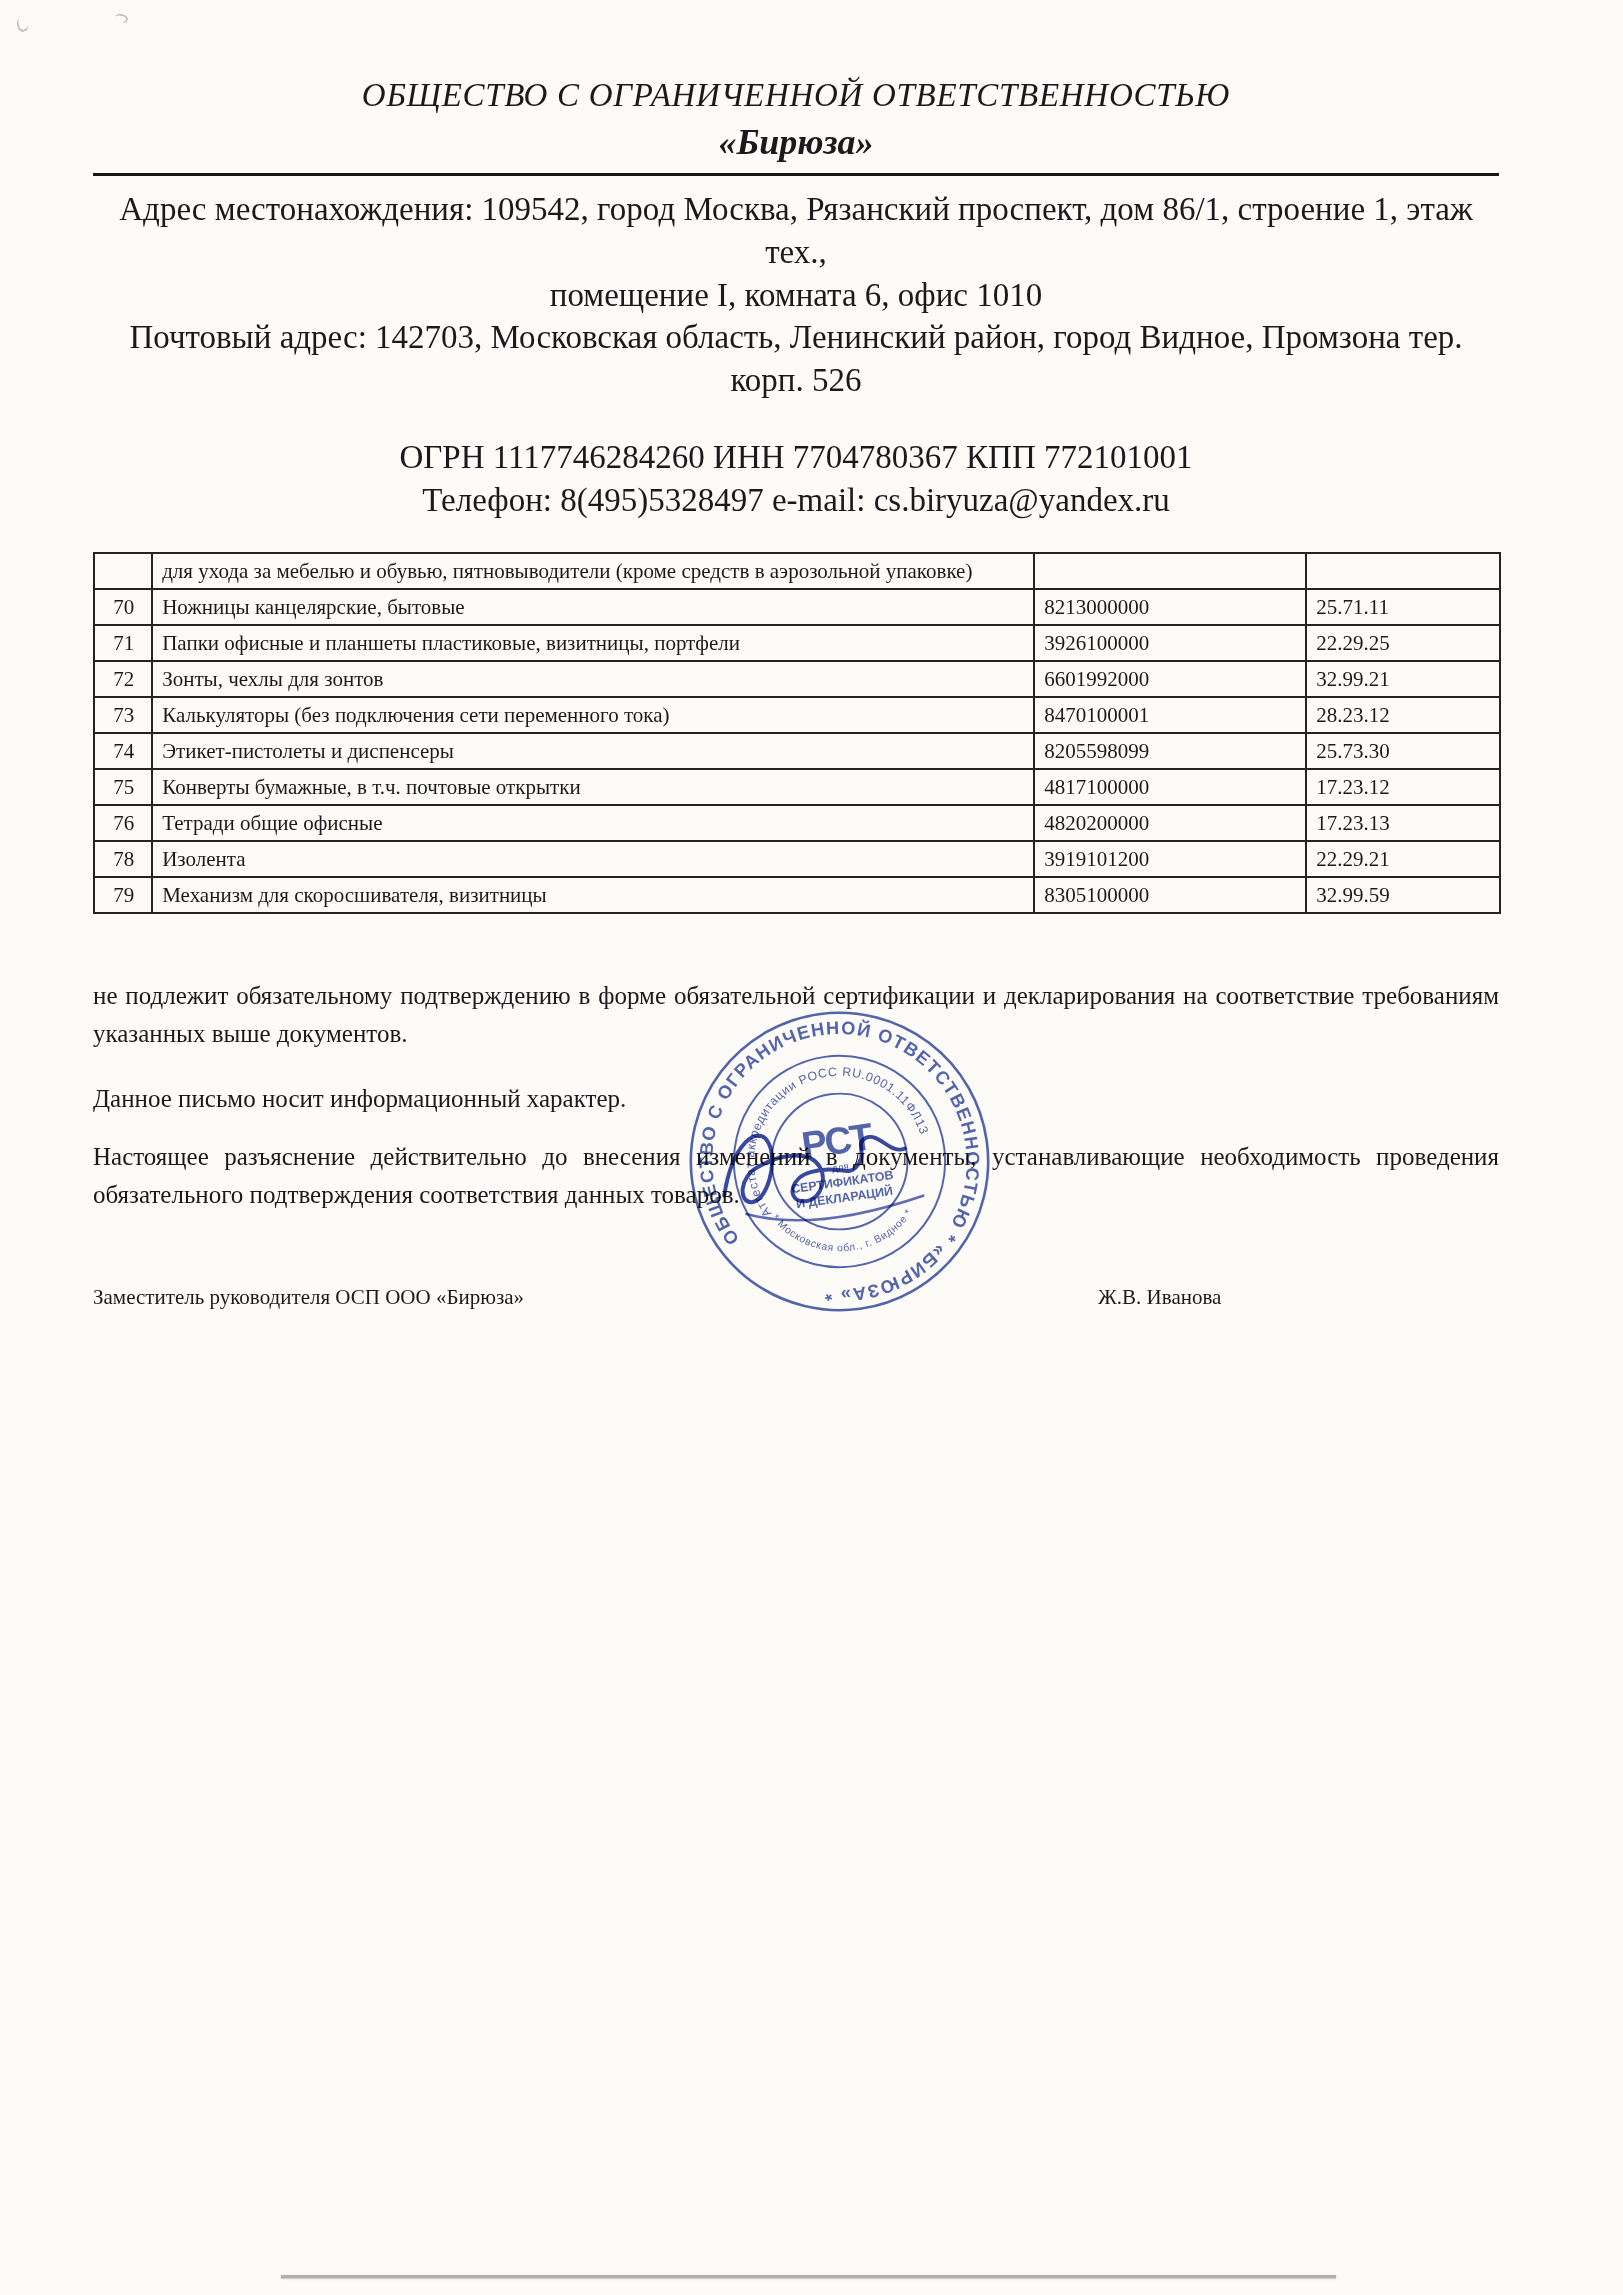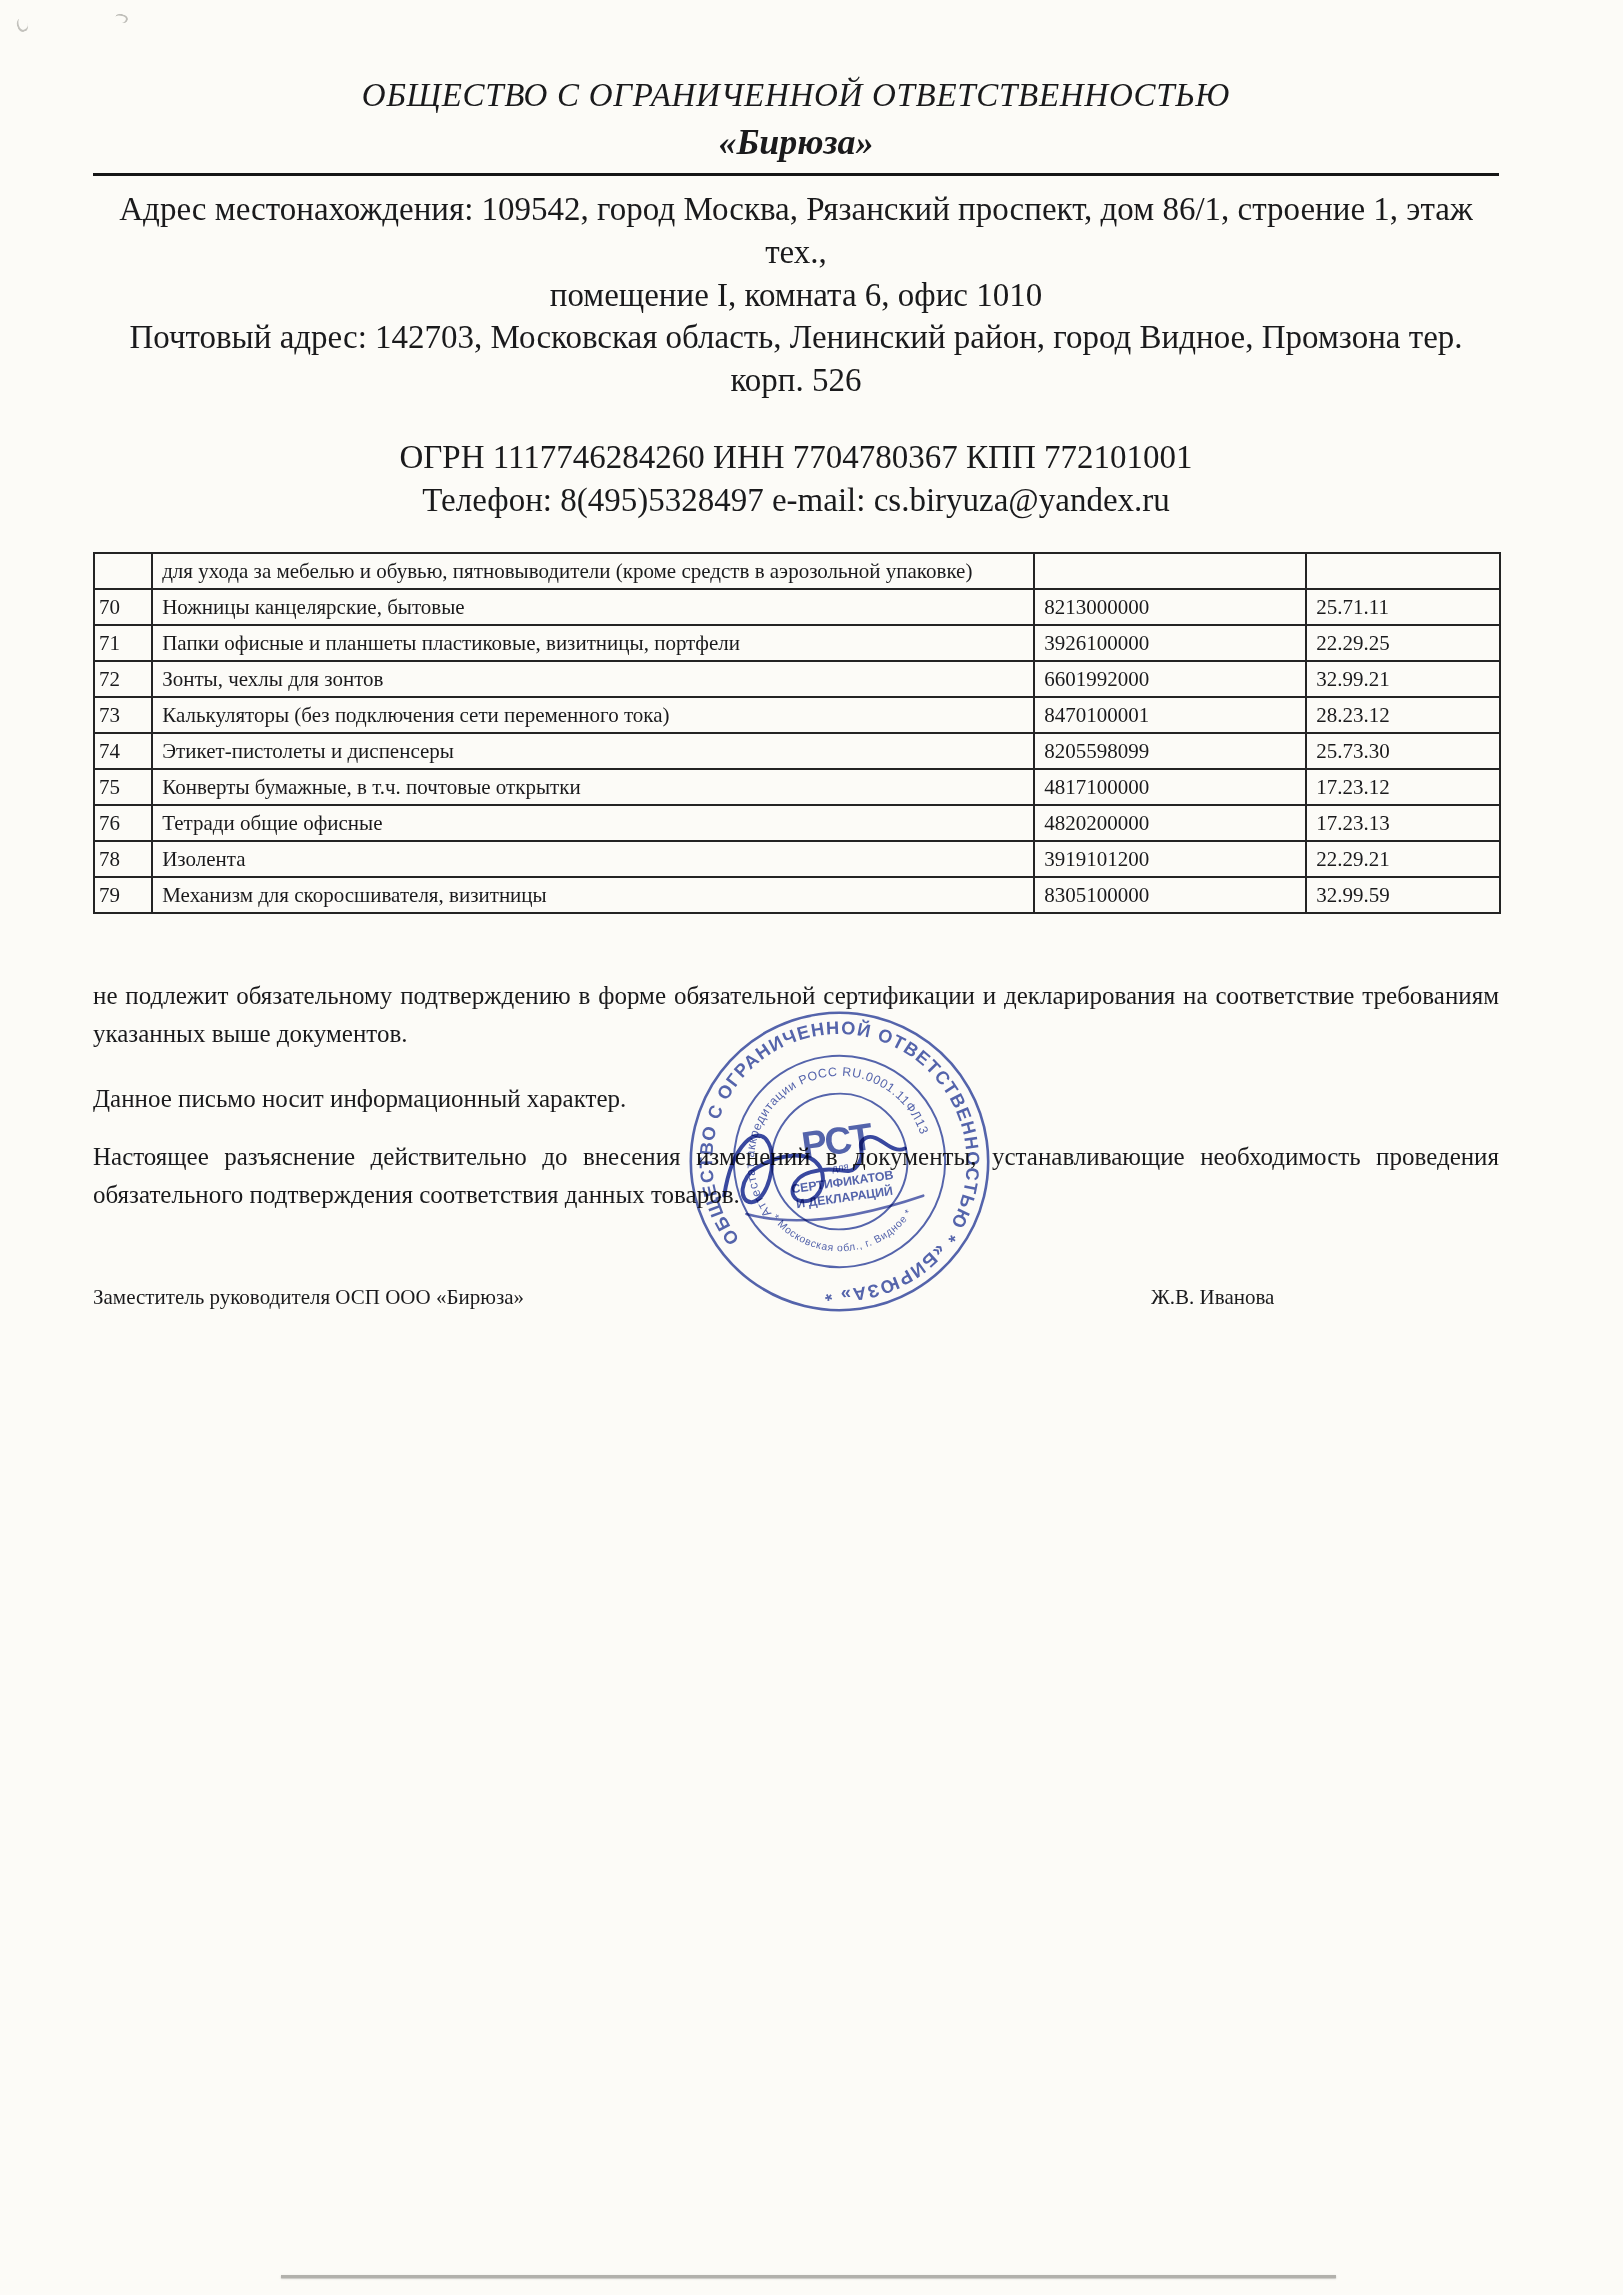--- a/index.html
+++ b/index.html
@@ -22,29 +22,29 @@
   .reg  { margin-top:34px; }
 
   
   .items-table { border-collapse:collapse; width:1406px; margin-top:30px; table-layout:fixed; }
   .items-table td {
     border:2px solid #242424;
     font-size:21px; line-height:1.25;
     padding:3.9px 9.2px; vertical-align:top;
     overflow:hidden; white-space:normal;
   }
-  .items-table td.num { padding-left:4px; padding-right:2.6px;font-family:Liberation Serif, serif; }
+  .items-table td.num { text-align:center; padding-left:4px; padding-right:2.6px;font-family:Liberation Serif, serif; }
 
   
   .para { width:1406px; font-size:25px; line-height:1.5; text-align:justify; }
   .p1 { margin-top:63px; }
   .p2 { margin-top:21px; }
   .p3 { margin-top:27.5px; text-align:left; }
   .sig-row { position:relative; margin-top:72px; height:35px; font-size:21px; width:1406px; }
-  .sig-name { position:absolute; left:1058px; top:0; }
+  .sig-name { position:absolute; left:1005px; top:0; }
 
   
   .stamp {
     position:absolute; left:683px; top:1005px;
     width:313px; height:313px;
     opacity:0.88; mix-blend-mode:multiply;
   }
   .signature-svg {
     position:absolute; left:707px; top:1104px;
     mix-blend-mode:multiply; opacity:0.95;

